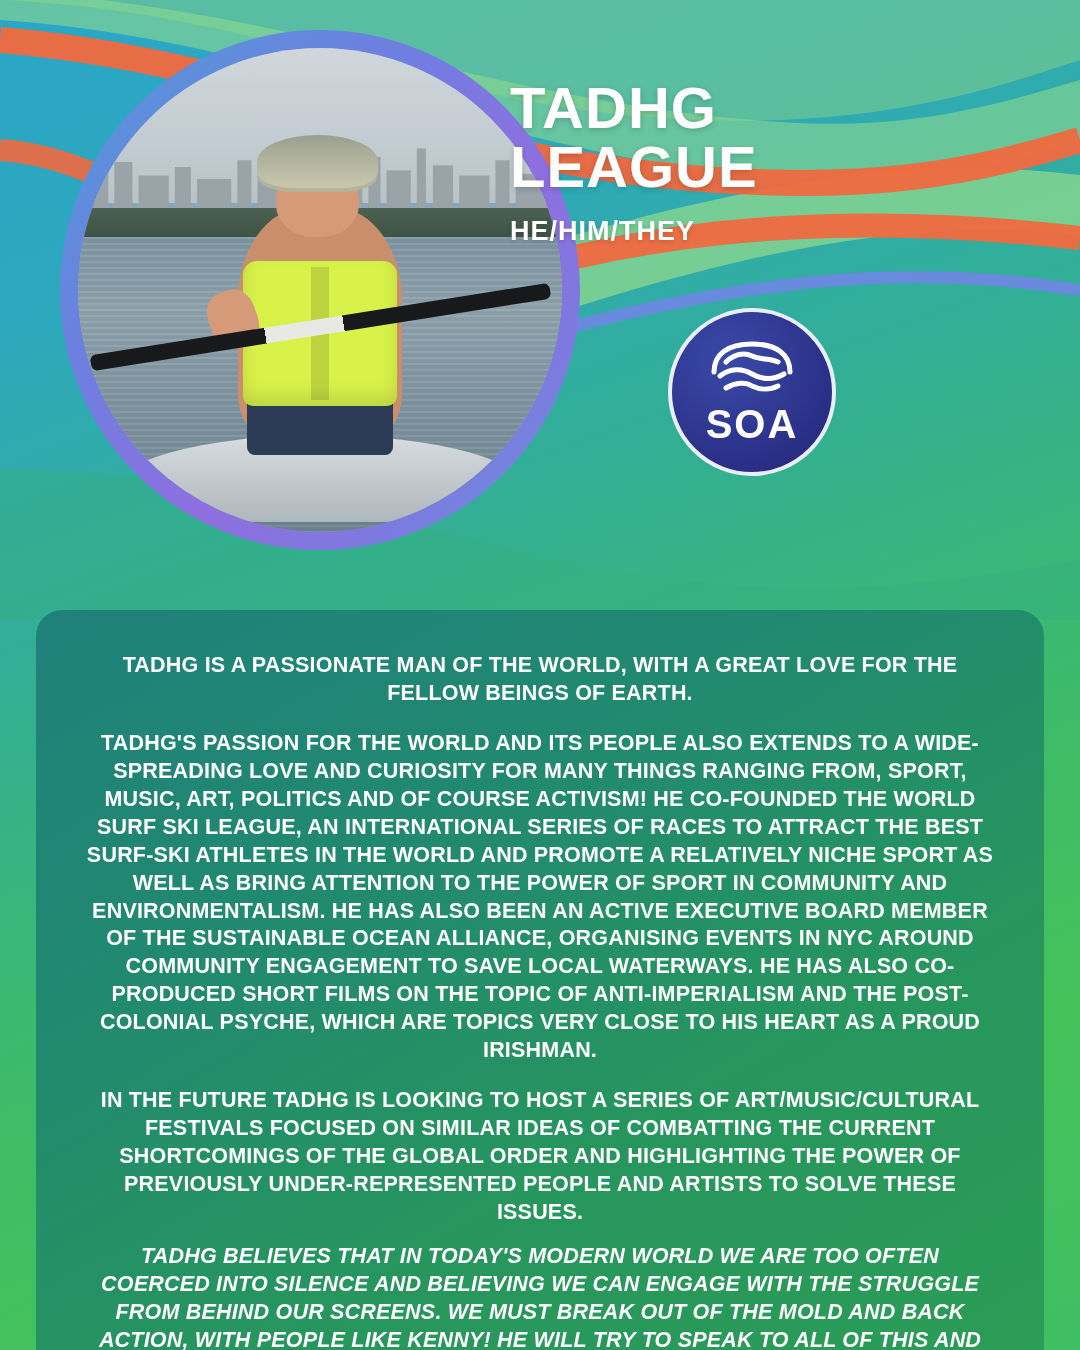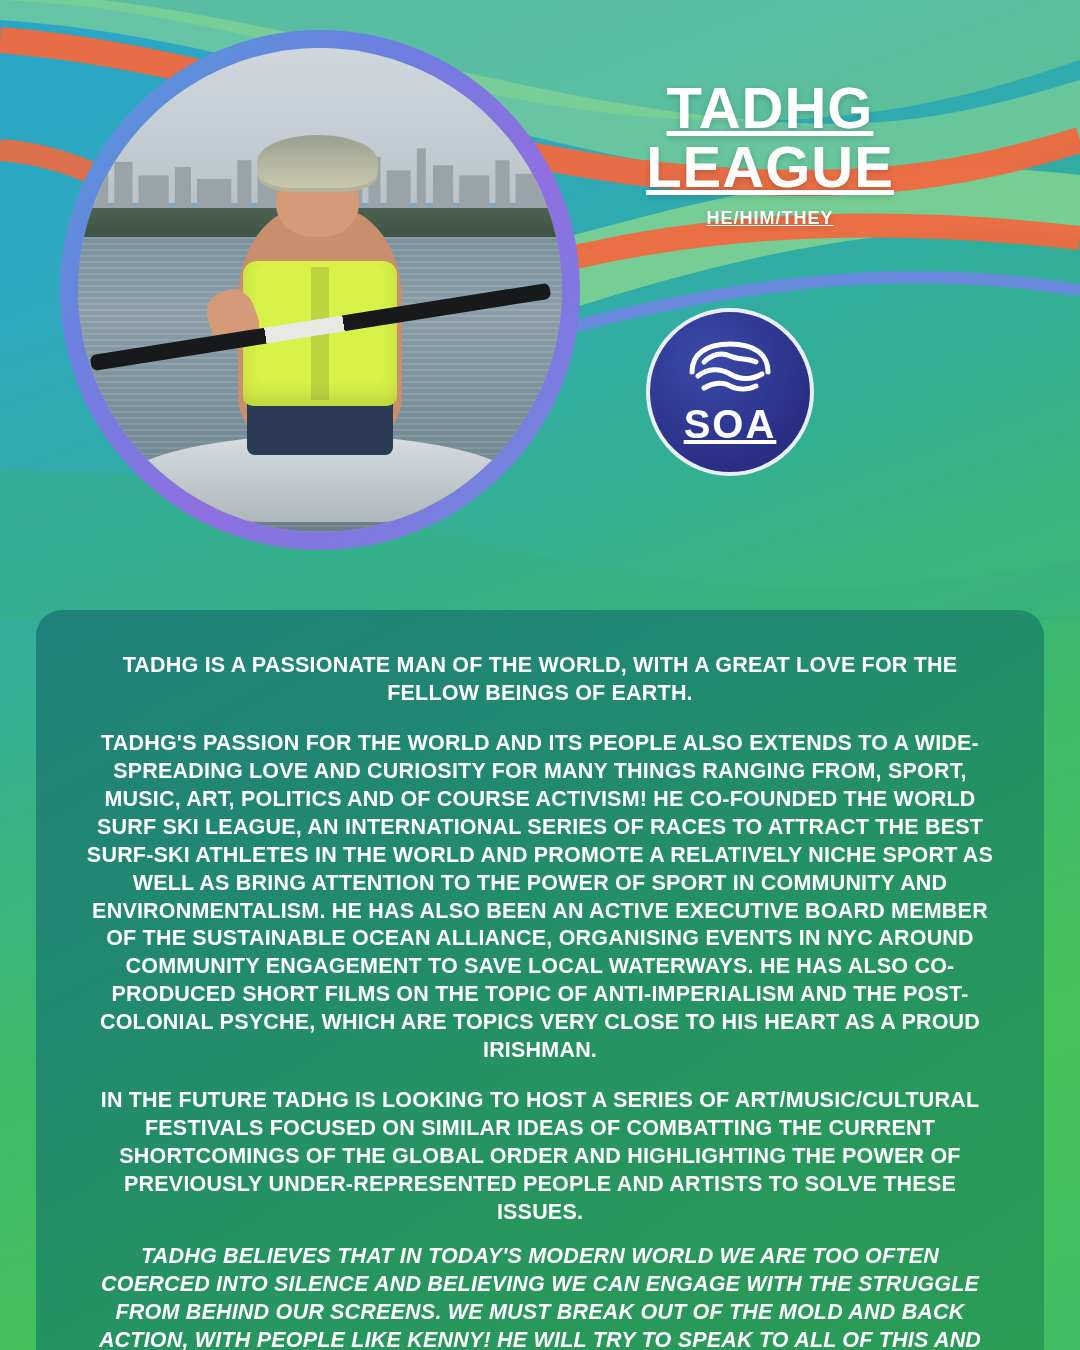--- a/index.html
+++ b/index.html
@@ -66,40 +66,39 @@
     background: linear-gradient(#9aa08f,#c9c8ad); border-radius: 50% 50% 30% 30%;
     box-shadow: 0 5px 0 -1px #b4b49c; }
   .ph-shorts { position:absolute; left:35%; top:70%; width:30%; height:14%;
     background:#2b3b55; border-radius: 8px; }
   .ph-shaka { position:absolute; left:27%; top:50%; width:10%; height:12%;
     background:#d59a77; border-radius: 40%; transform: rotate(-20deg); }
 
   
   .name-block {
     position: absolute; right: 50px; top: 78px; width: 520px;
-    text-align: center; color: #fff; text-decoration: underline;
+    text-align: left; color: #fff;
   }
   .name {
     font-size: 58px; font-weight: 800; letter-spacing: 1px; line-height: 1.02;
     text-shadow: 0 2px 6px rgba(0,0,0,0.18);
   }
   .pronouns {
-    margin-top: 12px; font-size: 18px; font-weight: 700; letter-spacing: 1px;
+    margin-top: 20px; font-size: 27px; font-weight: 700; letter-spacing: 1px;
     text-shadow: 0 2px 5px rgba(0,0,0,0.18);
   }
 
   
   .logo {
-    position: absolute; left: 646px; top: 308px;
+    position: absolute; left: 668px; top: 308px;
     width: 168px; height: 168px; border-radius: 50%;
     background: radial-gradient(circle at 35% 30%, #3a4aa8, #2a2f86 70%, #242a72 100%);
     border: 4px solid #e9eefb;
     display: flex; flex-direction: column; align-items: center; justify-content: center;
     color: #fff;
-    text-decoration: underline;
   }
   .logo svg { display:block; }
   .logo-text { font-size: 40px; font-weight: 800; letter-spacing: 2px; margin-top: 2px; }
 
   
   .bio {
     position: absolute; left: 36px; top: 610px; width: 1008px;
     padding: 26px 34px 30px 34px;
     border-radius: 26px;
     background: linear-gradient(150deg, rgba(30,125,120,0.92) 0%, rgba(31,133,112,0.92) 30%, rgba(36,146,94,0.92) 60%, rgba(42,156,82,0.92) 100%);

